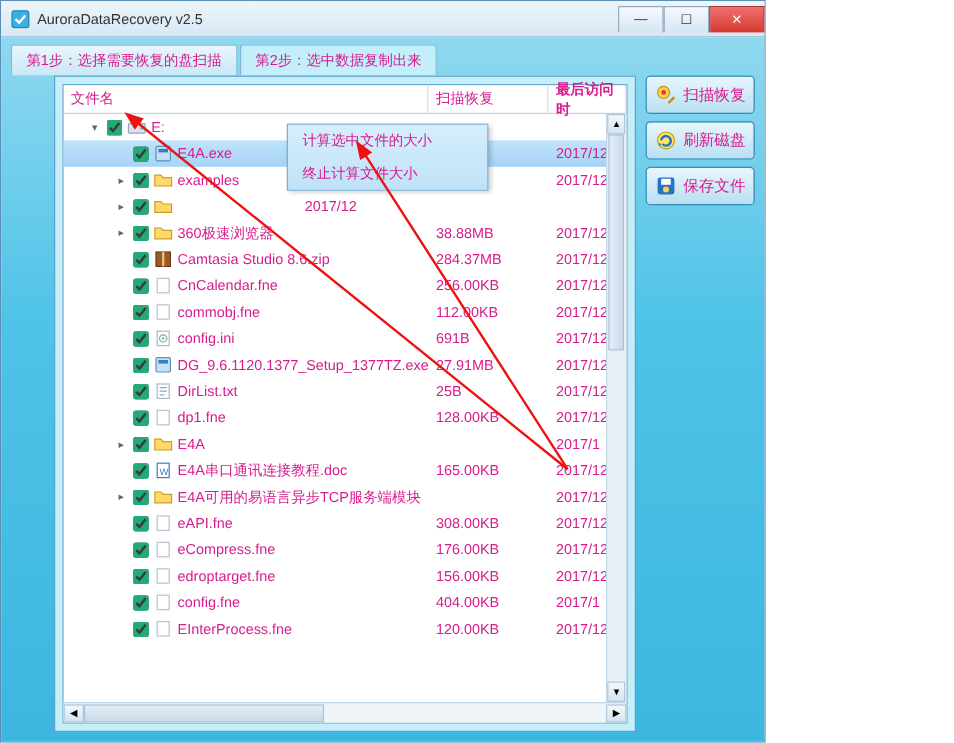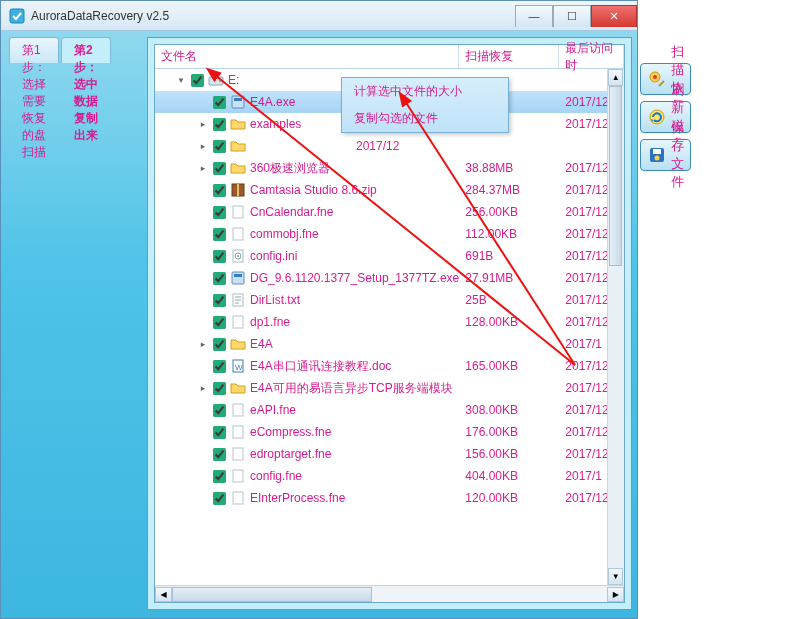--- a/index.html
+++ b/index.html
@@ -9,33 +9,33 @@
 
 .titlebar { height: 30px; background: linear-gradient(#eef5fb, #d6e8f5); display: flex; align-items: center; padding-left: 8px; border-bottom: 1px solid #a8c8e0; }
 .titlebar .app-icon { width: 16px; height: 16px; margin-right: 6px; }
 .titlebar .title { font-size: 12px; color: #333; flex: 1; }
 .titlebar .win-btns { display: flex; }
 .titlebar .wb { width: 38px; height: 22px; margin-left: 0; display: flex; align-items: center; justify-content: center; font-size: 11px; color: #333; border: 1px solid #9ab; border-bottom: none; background: linear-gradient(#f4f9fe,#d4e6f4); cursor: pointer; }
 .titlebar .wb.close { background: linear-gradient(#f07070,#d43a2f); color: #fff; width: 46px; border-color: #a33; }
 
 .client { flex: 1; background: linear-gradient(#8fd8ef, #4fc3e8 40%, #3db6e0); padding: 6px 8px 8px 8px; display: flex; gap: 8px; }
 
-.left-pane { flex: 1; display: flex; flex-direction: row; }
+.left-pane { flex: 1; display: flex; flex-direction: column; }
 .tabs { display: flex; height: 26px; gap: 2px; }
 .tab { padding: 4px 12px; font-size: 12px; border: 1px solid #7fb8d8; border-bottom: none; background: linear-gradient(#eaf6fc,#c8e8f6); color: #d81b8e; border-radius: 3px 3px 0 0; cursor: pointer; }
-.tab.active { background: #c3eefa; font-weight: 700; padding-left: 12px; }
+.tab.active { background: #c3eefa; font-weight: 400; padding-left: 12px; }
 
 .panel-wrap { flex: 1; border: 1px solid #5aa0c8; background: #c3eefa; padding: 6px; margin-left: 36px; }
 .panel { height: 100%; border: 1px solid #6aa8cc; background: #fff; display: flex; flex-direction: column; position: relative; }
 
 .cols { display: flex; height: 24px; border-bottom: 1px solid #b8d4e6; font-size: 12px; color: #d81b8e; }
 .cols .c { padding: 4px 6px; border-right: 1px solid #d0e0ee; display: flex; align-items: center; }
 .c-name { flex: 1; min-width: 0; }
 .c-size { width: 100px; }
-.c-date { width: 65px; }
+.c-date { width: 65px; font-weight: bold; }
 
 .rows { flex: 1; overflow: hidden; position: relative; }
 .row { display: flex; align-items: center; height: 22px; font-size: 12px; color: #d81b8e; padding-left: 6px; }
 .row .indent { display: inline-block; }
 .row .exp { width: 12px; display: inline-block; text-align: center; color: #666; font-size: 9px; cursor: pointer; }
 .row .cb { width: 13px; height: 13px; margin: 0 4px; accent-color: #2a7; }
 .row .icon { width: 16px; height: 16px; margin-right: 4px; display: inline-flex; align-items: center; justify-content: center; }
 .row.sel { background: linear-gradient(#bfe3fb,#a6d4f6); }
 .row .name { flex: 1; white-space: nowrap; overflow: hidden; }
 .row .size { width: 100px; padding-left: 6px; }
@@ -380,21 +380,21 @@
           <div class="hscroll">
             <div class="sb">◀</div>
             <div class="track">
               <div class="thumb"></div>
             </div>
             <div class="sb">▶</div>
           </div>
 
           <div class="ctx-menu">
             <div class="mi">计算选中文件的大小</div>
-            <div class="mi">复制勾选的文件</div>
+            <div class="mi">终止计算文件大小</div>
           </div>
 
           <svg id="arrows">
             <defs>
                 <marker id="ah" markerWidth="10" markerHeight="10" refX="2" refY="3" orient="auto">
               <path d="M0,0 L0,6 L8,3 z" fill="#e11"></path>
             </marker>
               </defs>
             <line x1="420" y1="320" x2="60" y2="30" stroke="#e11" stroke-width="2" marker-end="url(#ah)"></line>
             <line x1="420" y1="320" x2="250" y2="56" stroke="#e11" stroke-width="2" marker-end="url(#ah)"></line>

